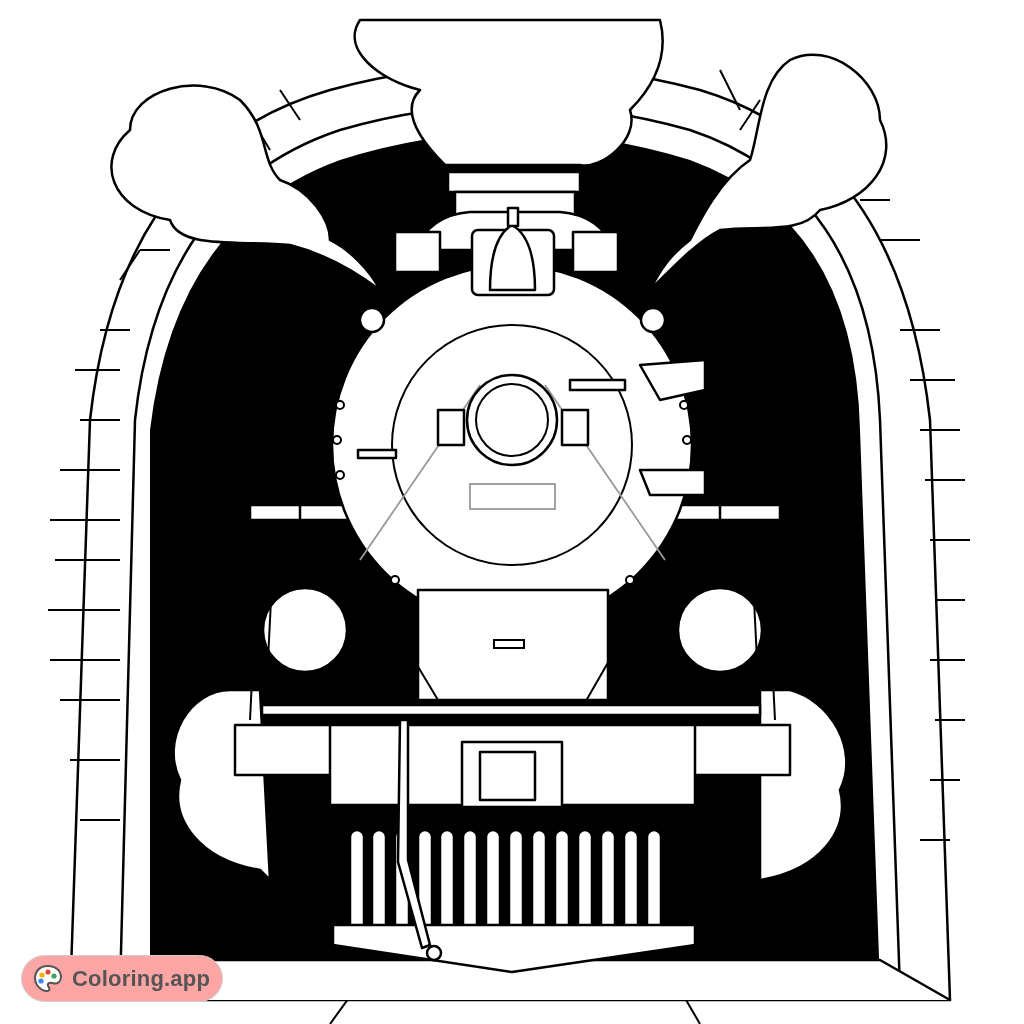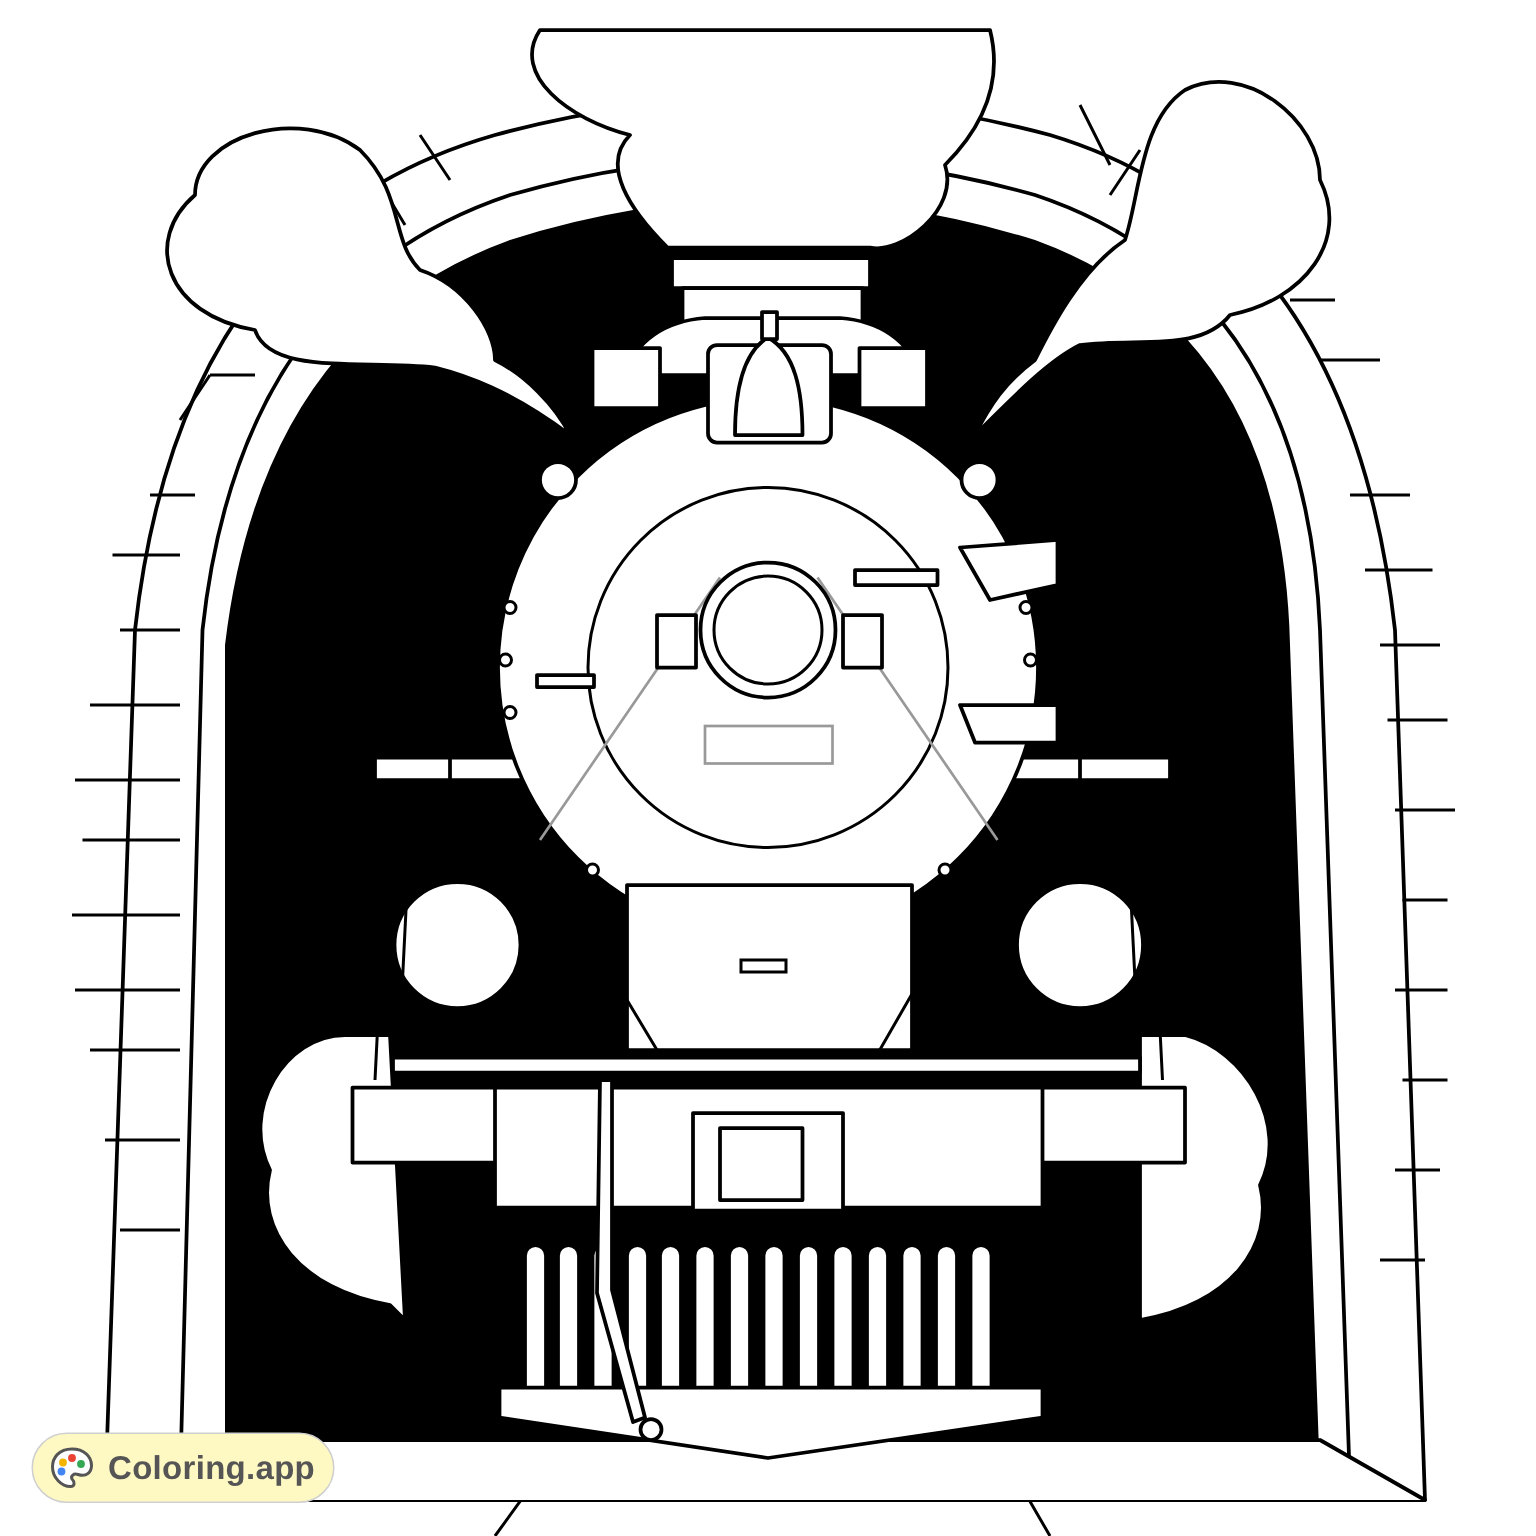--- a/index.html
+++ b/index.html
@@ -1,18 +1,18 @@
 <!DOCTYPE html>
 <html><head>
 <meta charset="utf-8">
 <style>
   html,body{margin:0;padding:0;background:#fff;}
   body{width:1024px;height:1024px;position:relative;overflow:hidden;font-family:"Liberation Sans",sans-serif;}
   #art{position:absolute;left:0;top:0;width:1024px;height:1024px;}
-  .badge{position:absolute;left:21px;top:955px;width:202px;height:47px;border:1.5px solid #cfcfcf;border-radius:24px;background:#fef9c3;display:flex;align-items:center;box-sizing:border-box;padding-left:10px;}
+  .badge{position:absolute;left:21px;top:955px;width:202px;height:47px;border:1.5px solid #cfcfcf;border-radius:24px;background:#fca5a5;display:flex;align-items:center;box-sizing:border-box;padding-left:10px;}
   .badge-icon{width:32px;height:32px;margin-right:8px;}
   .badge-label{font-size:22px;font-weight:bold;color:#555;letter-spacing:0.2px;}
   svg .ln{fill:#fff;stroke:#000;stroke-width:2.5;stroke-linejoin:round;stroke-linecap:round;}
   svg .th{fill:none;stroke:#000;stroke-width:2;}
   svg .gr{fill:none;stroke:#999;stroke-width:1.8;}
 </style>
 </head>
 <body>
 
 <svg id="art" viewBox="0 0 1024 1024" xmlns="http://www.w3.org/2000/svg">

